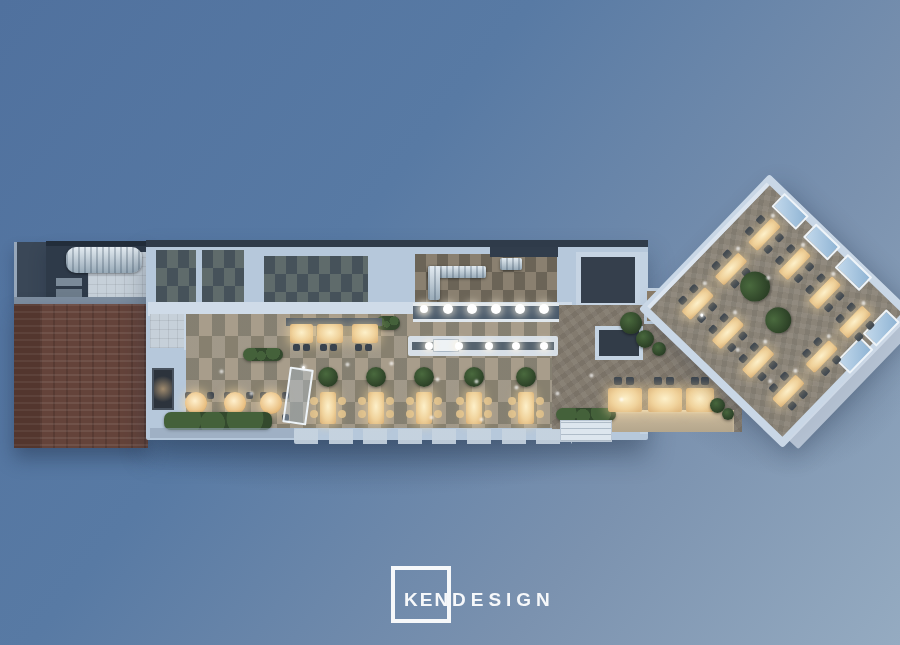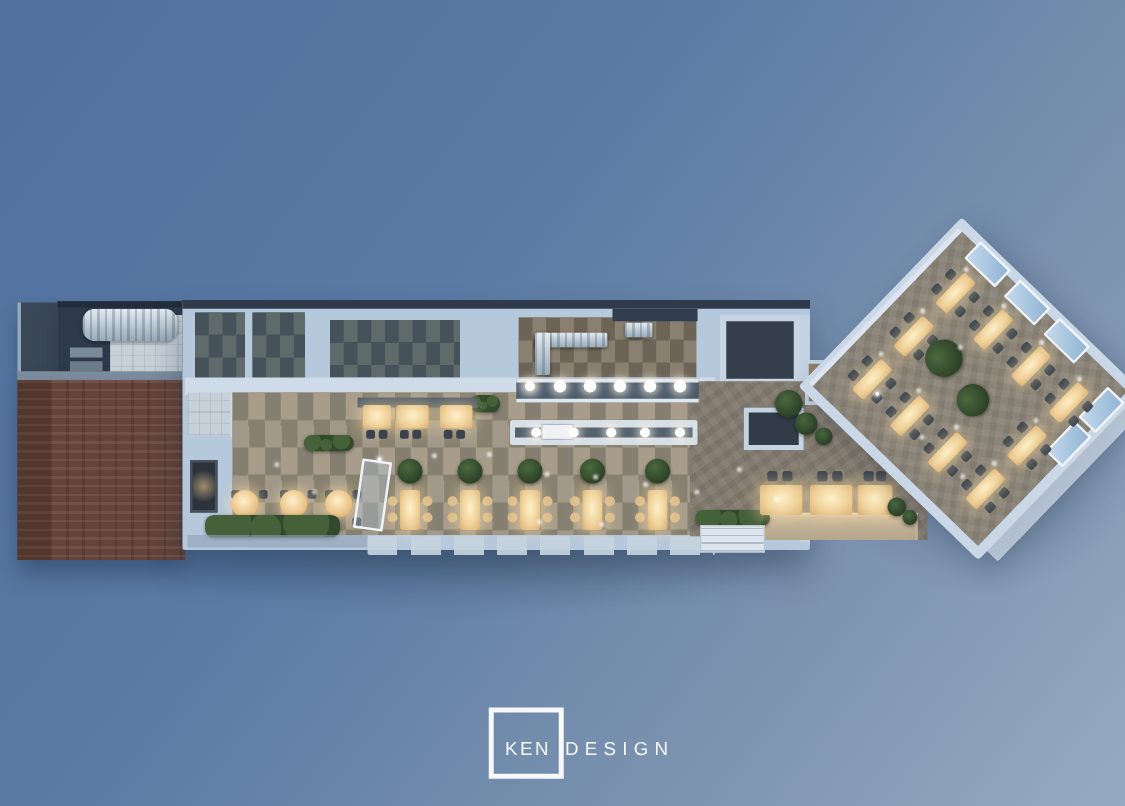--- a/index.html
+++ b/index.html
@@ -37,21 +37,21 @@
       radial-gradient(circle at 45% 60%,#44613a 0 20%,rgba(0,0,0,0) 21%),
       radial-gradient(circle at 75% 35%,#44613a 0 22%,rgba(0,0,0,0) 23%);
     box-shadow:0 1px 3px rgba(0,0,0,0.4);}
   .metal{background:linear-gradient(180deg,#e3ebf1,#97a9b7);
     background-image:repeating-linear-gradient(90deg,rgba(40,60,80,0.25) 0 2px,rgba(0,0,0,0) 2px 6px),
       linear-gradient(180deg,#e3ebf1,#97a9b7);
     box-shadow:0 1px 3px rgba(0,0,0,0.45);border-radius:2px;}
   .glass{background:linear-gradient(135deg,#c3d9ec,#8fb4d4);border:2px solid #eef4f9;border-radius:1px;}
   
   .logo-frame{border:4px solid #f6f8fa;}
-  .logo-text{color:#f6f8fa;font-weight:normal;font-size:15px;line-height:19px;white-space:nowrap;}
+  .logo-text{color:#f6f8fa;font-weight:bold;font-size:19px;line-height:19px;white-space:nowrap;}
 </style>
 </head>
 <body>
 
 <div class="stage">
 
   <div class="abs" style="left:50px;top:320px;width:640px;height:180px;
               background:radial-gradient(ellipse at 50% 50%,rgba(18,32,55,0.30),rgba(18,32,55,0) 68%);"></div>
   <div class="abs" style="left:650px;top:240px;width:270px;height:240px;
               background:radial-gradient(ellipse at 50% 50%,rgba(18,32,55,0.28),rgba(18,32,55,0) 68%);"></div>

